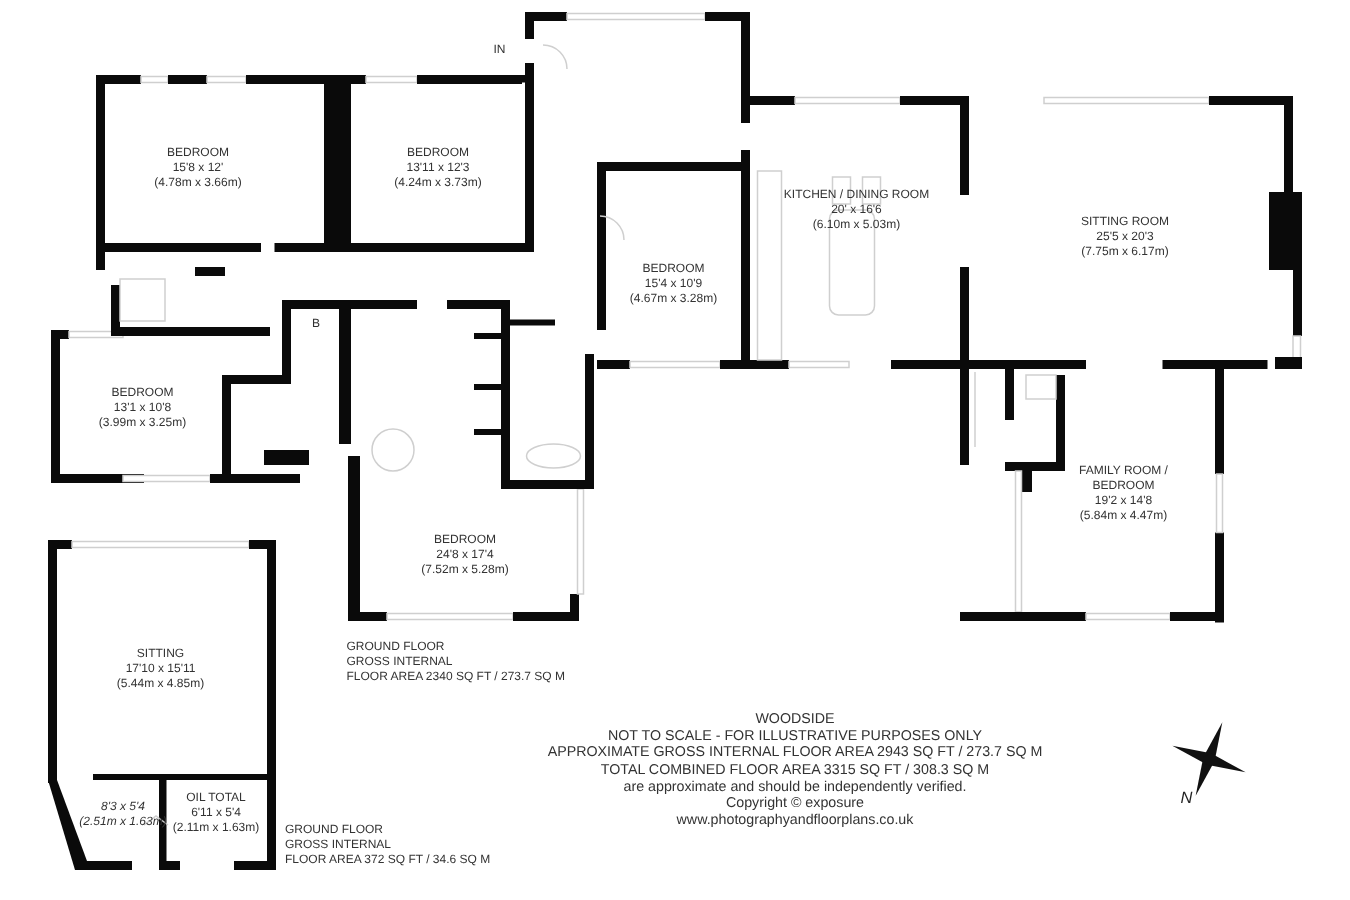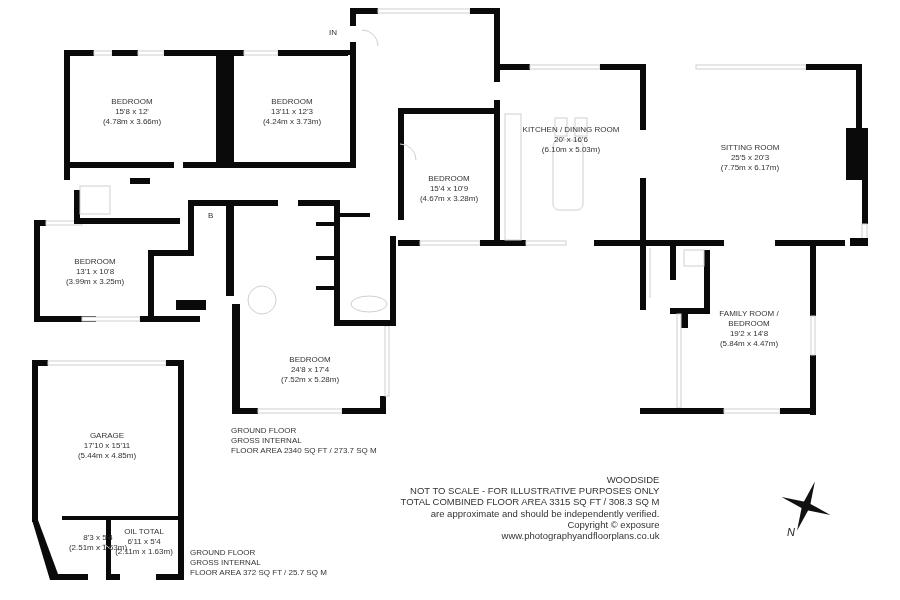--- a/index.html
+++ b/index.html
@@ -4,21 +4,21 @@
   <style>
     html, body { margin: 0; padding: 0; background: #ffffff; }
     body { width: 900px; height: 600px; position: relative; overflow: hidden; font-family: "Liberation Sans", sans-serif; color: #222; }
     #plan { position: absolute; left: 0; top: 0; width: 900px; height: 600px; }
     .wall { fill: #0a0a0a; }
     .win { fill: #ffffff; stroke: #cfcfcf; stroke-width: 1; }
     .fx { fill: none; stroke: #cfcfcf; stroke-width: 1; }
     .label { position: absolute; text-align: center; font-size: 8px; line-height: 10px; color: #333; white-space: nowrap; transform: translateX(-50%); }
     .label div { margin: 0; }
     .area { position: absolute; font-size: 8px; line-height: 10px; color: #333; white-space: nowrap; }
-    .notes { position: absolute; left: 530px; top: 474px; transform: translateX(-50%); text-align: right; font-size: 9.5px; line-height: 11.2px; color: #333; white-space: nowrap; }
+    .notes { position: absolute; left: 530px; top: 474px; transform: translateX(-50%); text-align: center; font-size: 9.5px; line-height: 11.2px; color: #333; white-space: nowrap; }
     .small { position: absolute; font-size: 8px; color: #333; }
     .compass { position: absolute; left: 770px; top: 470px; width: 70px; height: 80px; }
   </style>
 </head>
 <body>
 
 <svg id="plan" viewBox="0 0 900 600" xmlns="http://www.w3.org/2000/svg">
 
   <g>
     <rect class="wall" x="64" y="50" width="6" height="130"></rect>
@@ -186,51 +186,52 @@
     <div>24'8 x 17'4</div>
     <div>(7.52m x 5.28m)</div>
 </div>
 <div class="label" style="left:749px; top:309px;">
   <div>FAMILY ROOM /</div>
     <div>BEDROOM</div>
     <div>19'2 x 14'8</div>
     <div>(5.84m x 4.47m)</div>
 </div>
 <div class="label" style="left:107px; top:431px;">
-  <div>GARAGE</div>
+  <div>SITTING</div>
     <div>17'10 x 15'11</div>
     <div>(5.44m x 4.85m)</div>
 </div>
-<div class="label" style="left:98px; top:533px;">
+<div class="label" style="left:82px; top:533px;font-style:italic;">
   <div>8'3 x 5'4</div>
     <div>(2.51m x 1.63m)</div>
 </div>
 <div class="label" style="left:144px; top:527px;">
   <div>OIL TOTAL</div>
     <div>6'11 x 5'4</div>
     <div>(2.11m x 1.63m)</div>
 </div>
 
 <div class="small" style="left:329px; top:28px;">IN</div>
 <div class="small" style="left:208px; top:211px;">B</div>
 
 <div class="area" style="left:231px; top:426px;">
   <div>GROUND FLOOR</div>
     <div>GROSS INTERNAL</div>
     <div>FLOOR AREA 2340 SQ FT / 273.7 SQ M</div>
 </div>
 <div class="area" style="left:190px; top:548px;">
   <div>GROUND FLOOR</div>
     <div>GROSS INTERNAL</div>
-    <div>FLOOR AREA 372 SQ FT / 25.7 SQ M</div>
+    <div>FLOOR AREA 372 SQ FT / 34.6 SQ M</div>
 </div>
 
 <div class="notes">
   <div>WOODSIDE</div>
   <div>NOT TO SCALE - FOR ILLUSTRATIVE PURPOSES ONLY</div>
+  <div>APPROXIMATE GROSS INTERNAL FLOOR AREA 2943 SQ FT / 273.7 SQ M</div>
   <div>TOTAL COMBINED FLOOR AREA 3315 SQ FT / 308.3 SQ M</div>
   <div>are approximate and should be independently verified.</div>
   <div>Copyright © exposure</div>
   <div>www.photographyandfloorplans.co.uk</div>
 </div>
 
 <div class="compass">
   <svg width="70" height="80" viewBox="0 0 70 80">
     <g transform="translate(36,36) rotate(20)">
       <polygon points="0,-26 4,0 0,4 -4,0" fill="#111"></polygon>

